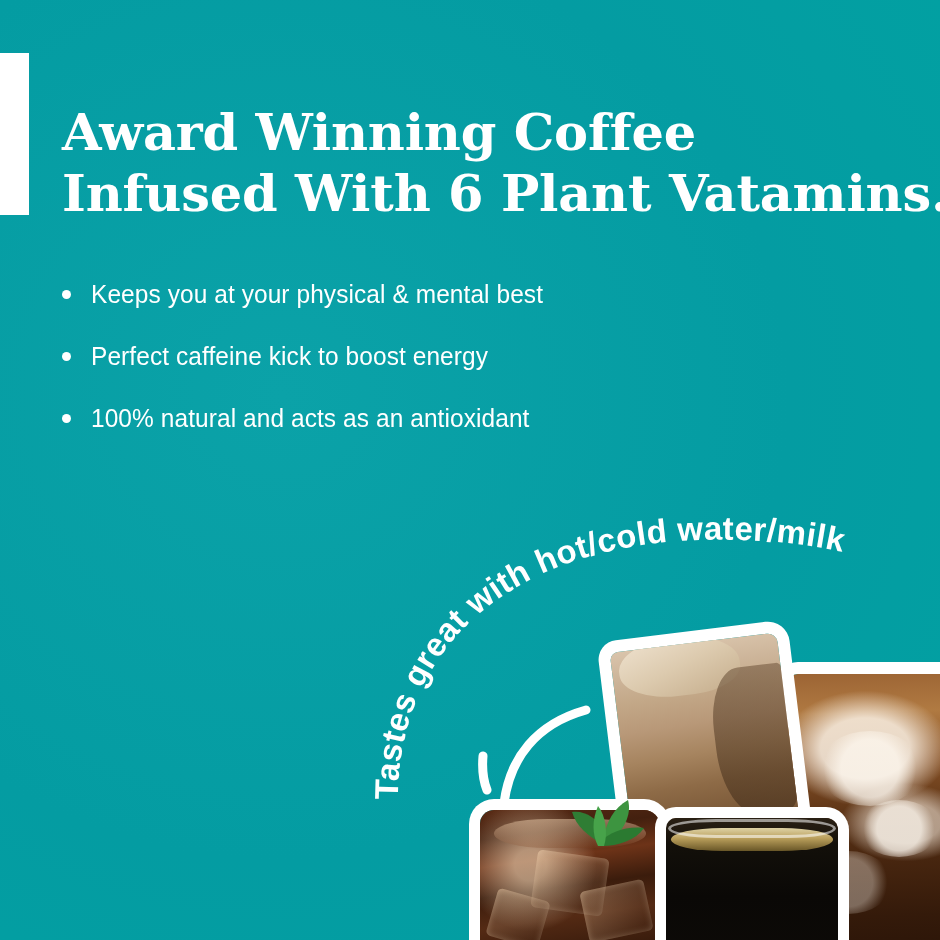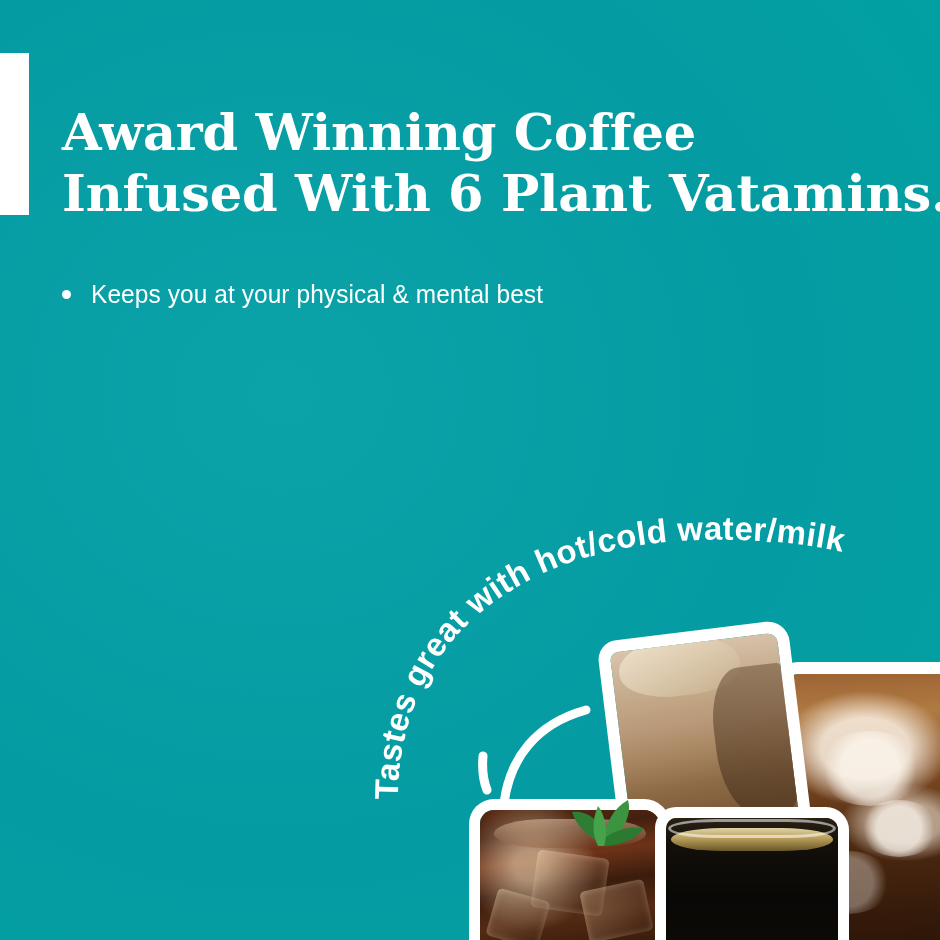--- a/index.html
+++ b/index.html
@@ -239,20 +239,28 @@
 
   <div class="accent-bar"></div>
 
   <h1 class="headline"><span class="headline-line">Award Winning Coffee</span><span class="headline-line">Infused With 6 Plant Vatamins.</span></h1>
 
   <ul class="bullets">
     <li class="bullet-item">
       <span class="bullet-dot"></span>
       <span class="bullet-text">Keeps you at your physical &amp; mental best</span>
     </li>
+    <li class="bullet-item">
+      <span class="bullet-dot"></span>
+      <span class="bullet-text">Perfect caffeine kick to boost energy</span>
+    </li>
+    <li class="bullet-item">
+      <span class="bullet-dot"></span>
+      <span class="bullet-text">100% natural and acts as an antioxidant</span>
+    </li>
   </ul>
 
   <svg class="arc-wrap" viewBox="0 0 940 940">
     <defs>
       <path id="taglineArc" d="M 398,800 C 398,640 520,545 700,540 C 780,538 836,548 880,562" fill="none"></path>
     </defs>
     <text class="arc-text">
       <textPath href="#taglineArc" startOffset="0">Tastes great with hot/cold water/milk</textPath>
     </text>
   </svg>

